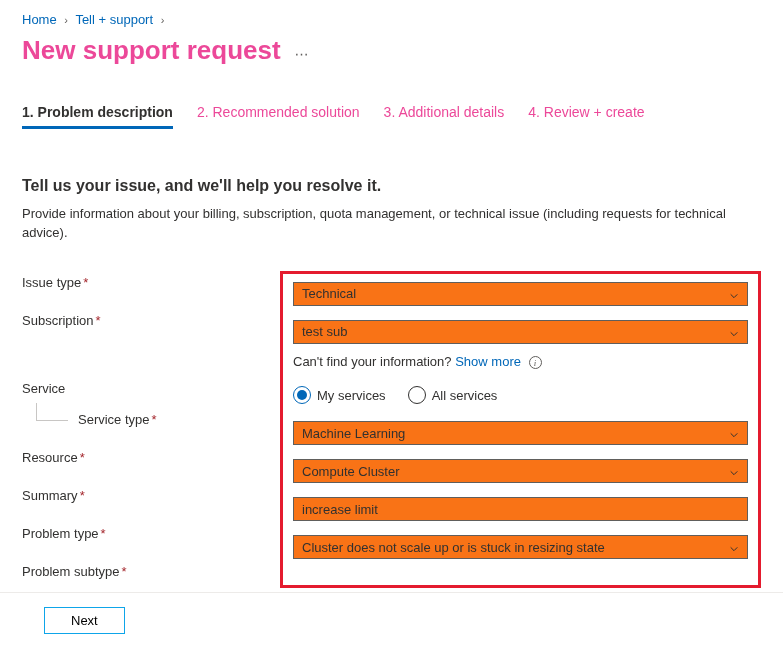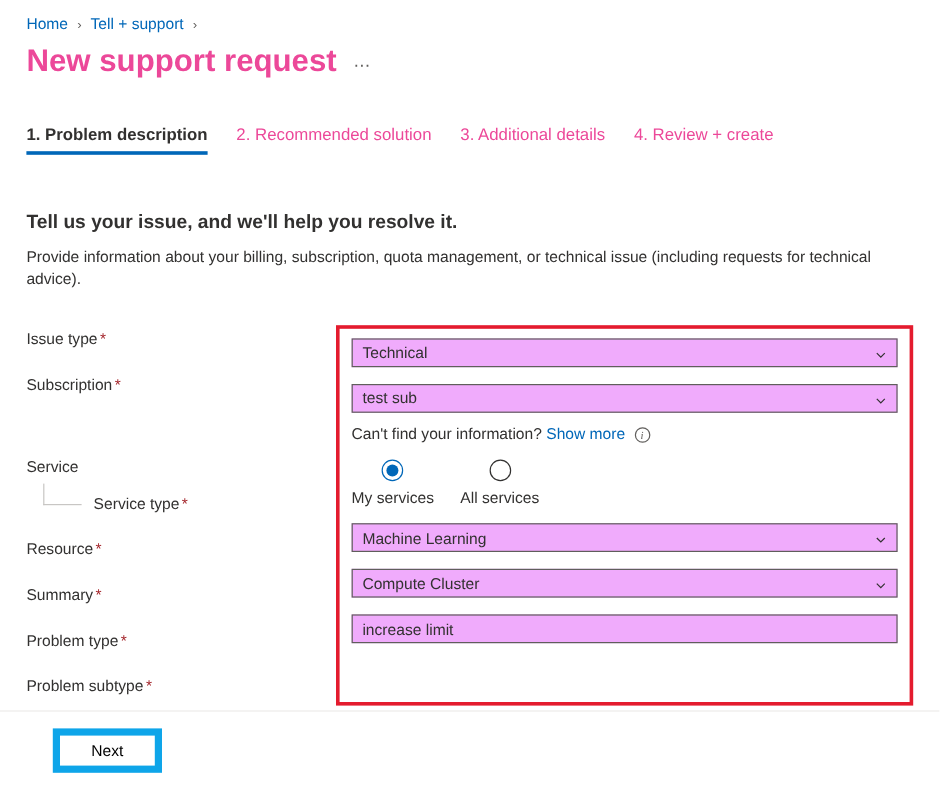--- a/index.html
+++ b/index.html
@@ -87,21 +87,21 @@
       font-size: 13px;
       color: #323130;
     }
     .form-label-col .req {
       color: #a4262c;
       margin-left: 2px;
     }
     .select-box, .input-box {
       width: 100%;
       border: 1px solid #605e5c;
-      background: #f0abfc;
+      background: #f97316;
       height: 24px;
       display: flex;
       align-items: center;
       justify-content: space-between;
       padding: 0 8px;
       font-size: 13px;
       color: #323130;
       cursor: pointer;
     }
     .input-box { cursor: text; }
@@ -131,21 +131,20 @@
     .radio-group {
       display: flex;
       gap: 22px;
       align-items: center;
     }
     .radio-item {
       display: flex;
       align-items: center;
       gap: 6px;
       cursor: pointer;
-      flex-direction: column;
     }
     .radio-outer {
       width: 18px; height: 18px;
       border: 1px solid #323130;
       border-radius: 50%;
       display: flex;
       align-items: center;
       justify-content: center;
     }
     .radio-outer.selected { border-color: #0067b8; }
@@ -170,21 +169,21 @@
     }
     .bottom-bar {
       border-top: 1px solid #edebe9;
       margin-top: 4px;
       padding-top: 14px;
       margin-left: -22px;
       margin-right: -22px;
       padding-left: 44px;
     }
     .next-btn {
-      border: 6px solid #0ea5e9;
+      border: 1px solid #0ea5e9;
       background: #fff;
       padding: 5px 26px;
       font-size: 13px;
       cursor: pointer;
       font-family: inherit;
     }
     .form-area-left {
       width: 258px;
       flex-shrink: 0;
     }
@@ -311,19 +310,27 @@
             </svg></span>
       </div>
     </div>
 
     <div class="form-row">
       <div class="input-box">
         <span>increase limit</span>
       </div>
     </div>
 
+    <div class="form-row" style="margin-bottom:0;">
+      <div class="select-box">
+        <span>Cluster does not scale up or is stuck in resizing state</span>
+        <span class="chevron"><svg viewBox="0 0 12 12">
+              <path d="M2 4 L6 8 L10 4" stroke="#323130" stroke-width="1.2" fill="none"></path>
+            </svg></span>
+      </div>
+    </div>
 
   </div>
 </div>
 
 <div class="bottom-bar">
   <button class="next-btn">Next</button>
 </div>
 
 </body></html>

